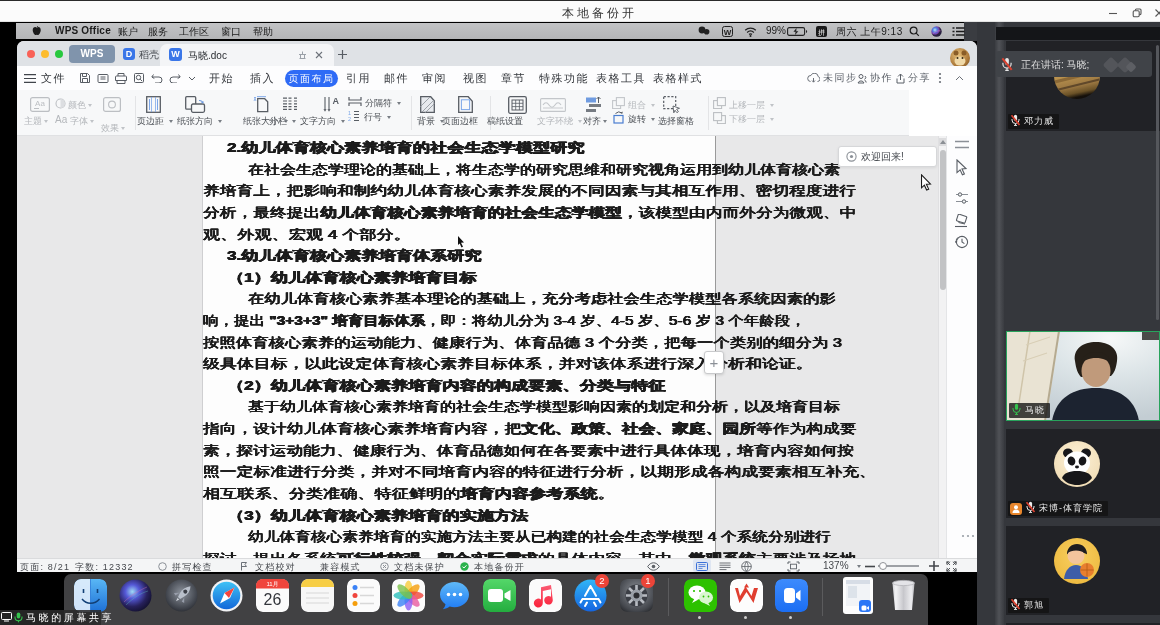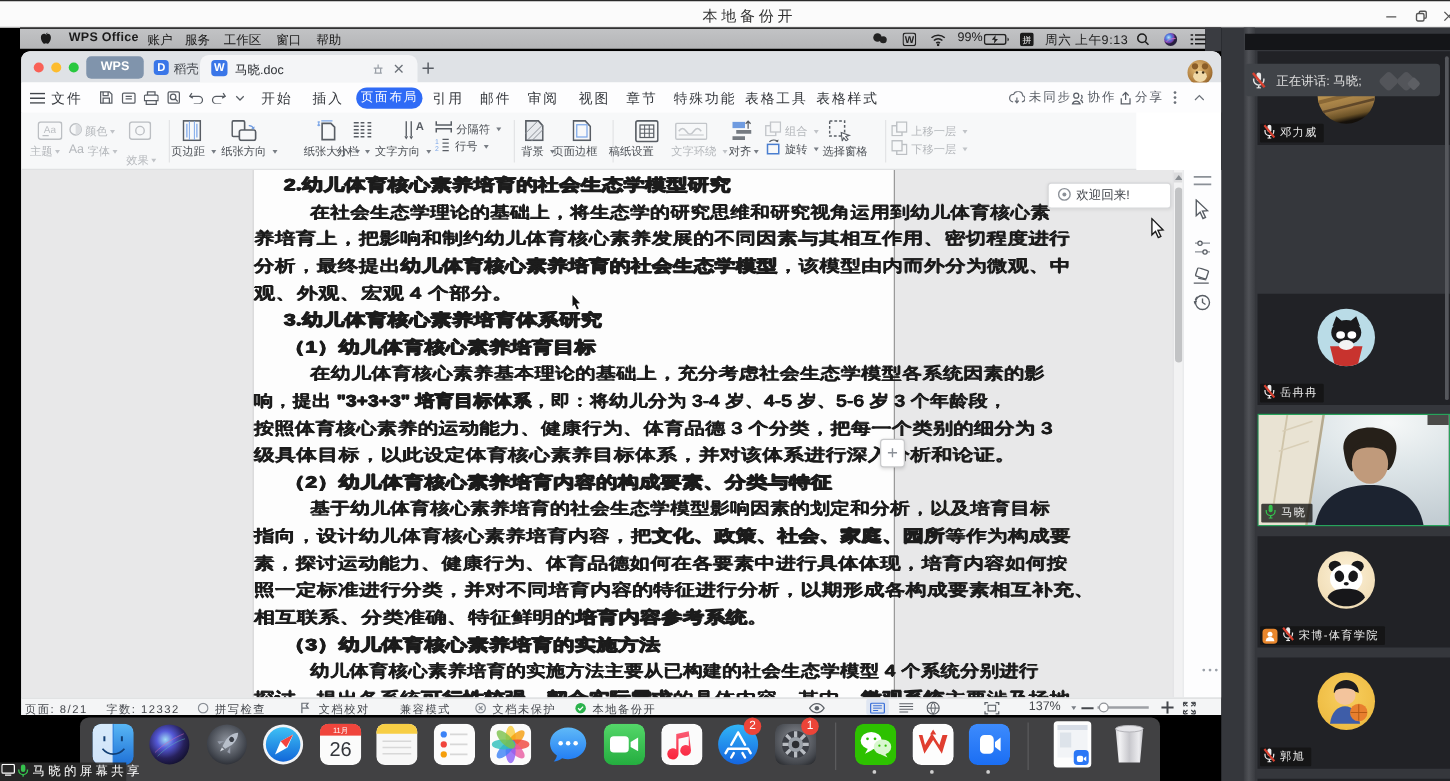--- a/index.html
+++ b/index.html
@@ -392,21 +392,21 @@
       <div style="position:absolute;left:687px;top:215px;width:20px;height:23px;background:#fff;border:1px solid #c9cacc;border-radius:3px;box-shadow:0 1px 3px rgba(0,0,0,.15);color:#8b9097;font-size:15px;text-align:center;line-height:21px">+</div>
       <svg style="position:absolute;left:903px;top:38px" width="12" height="17" viewBox="0 0 13 19">
             <path d="M1.5 1l10 10.2-4.6.3 2.6 5.4-2.3 1-2.5-5.4-3.2 3z" fill="#fff" stroke="#1a1a1a" stroke-width="1.2"></path>
           </svg>
       <svg style="position:absolute;left:440px;top:100px" width="8" height="12" viewBox="0 0 8 12">
             <path d="M1 0l6 6.5-3 .3 2 4-1.5.7-1.8-4L1 9z" fill="#111"></path>
           </svg>
     </div>
     <div id="statusbar">
       <span class="s" style="left:3px">页面: 8/21</span>
-      <span class="s" style="left:68px">字数: 12332</span>
+      <span class="s" style="left:58px">字数: 12332</span>
       <svg class="s" style="left:141px;top:3px" width="9" height="9" viewBox="0 0 9 9">
             <circle cx="4.5" cy="4.5" r="3.8" fill="none" stroke="#8b9097"></circle>
           </svg>
       <span class="s" style="left:155px">拼写检查</span>
       <svg class="s" style="left:223px;top:3px" width="9" height="9" viewBox="0 0 9 9">
             <path d="M1.5 8.5v-8h5l-1.5 2 1.5 2h-5" fill="none" stroke="#6b7078"></path>
           </svg>
       <span class="s" style="left:238px">文档校对</span>
       <span class="s" style="left:303px">兼容模式</span>
       <svg class="s" style="left:363px;top:3px" width="9" height="9" viewBox="0 0 9 9">
@@ -654,47 +654,31 @@
     <div style="position:absolute;left:531px;top:0px;width:14px;height:14px;border-radius:8px;background:#ec4438;color:#fff;font-size:9.5px;text-align:center;line-height:14px">2</div>
     <div style="position:absolute;left:577px;top:0px;width:14px;height:14px;border-radius:8px;background:#ec4438;color:#fff;font-size:9.5px;text-align:center;line-height:14px">1</div>
     <div class="dot" style="left:634px"></div>
     <div class="dot" style="left:680px"></div>
     <div class="dot" style="left:725px"></div>
   </div>
 </div>
 <div id="sidebar">
   <div style="position:absolute;left:18px;top:0;width:9px;height:603px;background:linear-gradient(90deg,#3a3c41,#505257 45%,#3a3c41)"></div>
   <div style="position:absolute;left:19px;top:5px;width:164px;height:13px;background:#141518"></div>
-  <div class="tile" style="top:19px;height:75px">
+  <div class="tile" style="top:19px;height:90px">
     <div class="avatar" style="top:12px;background:linear-gradient(168deg,#d2ab6a 0%,#bb934f 45%,#997641 68%,#6b5227 80%,#16110b 88%,#0a0908 100%)">
           <div style="position:absolute;left:0;top:22px;width:46px;height:2.5px;background:#8a6836;transform:rotate(-14deg)"></div>
           <div style="position:absolute;left:0;top:31px;width:46px;height:2px;background:#60482a;transform:rotate(-14deg)"></div>
         </div>
     <div class="nlab"><svg width="11" height="12" viewBox="0 0 10 12">
             <rect x="3.4" y="0.8" width="3.2" height="6" rx="1.6" fill="#ececec"></rect>
             <path d="M1.5 5v1a3.5 3.5 0 0 0 7 0V5" fill="none" stroke="#ececec"></path>
             <path d="M5 9.7v1.5M3.5 11.4h3" stroke="#ececec"></path>
             <path d="M1 1.2L9 11" stroke="#d8402f" stroke-width="1.7"></path>
           </svg>邓力威</div>
-  </div>
-  <div class="tile" style="top:213px;height:89px">
-    <div class="avatar" style="top:12px;background:#badce7"><svg width="46" height="46" viewBox="0 0 46 46">
-            <path d="M12 14l3-8 6 5zM34 14l-3-8-6 5z" fill="#1a1a1c"></path>
-            <ellipse cx="23" cy="19" rx="12" ry="10" fill="#1a1a1c"></ellipse>
-            <ellipse cx="18.5" cy="21" rx="3.5" ry="3" fill="#fff"></ellipse>
-            <ellipse cx="27.5" cy="21" rx="3.5" ry="3" fill="#fff"></ellipse>
-            <path d="M10 30h26l-4 16H14z" fill="#c8332e"></path>
-            <ellipse cx="23" cy="29" rx="6" ry="4" fill="#f3f3f3"></ellipse>
-          </svg></div>
-    <div class="nlab"><svg width="11" height="12" viewBox="0 0 10 12">
-            <rect x="3.4" y="0.8" width="3.2" height="6" rx="1.6" fill="#ececec"></rect>
-            <path d="M1.5 5v1a3.5 3.5 0 0 0 7 0V5" fill="none" stroke="#ececec"></path>
-            <path d="M5 9.7v1.5M3.5 11.4h3" stroke="#ececec"></path>
-            <path d="M1 1.2L9 11" stroke="#d8402f" stroke-width="1.7"></path>
-          </svg>岳冉冉</div>
   </div>
   <div class="tile" style="top:407px;height:89px">
     <div class="avatar" style="top:12px;background:radial-gradient(circle at 50% 40%,#fdf2d9,#f0dcb4 80%)"><svg width="46" height="46" viewBox="0 0 46 46">
             <ellipse cx="14" cy="12" rx="5" ry="4.5" fill="#17171a"></ellipse>
             <ellipse cx="32" cy="12" rx="5" ry="4.5" fill="#17171a"></ellipse>
             <ellipse cx="23" cy="22" rx="13" ry="11.5" fill="#fff"></ellipse>
             <ellipse cx="17.5" cy="20" rx="3.8" ry="4.6" fill="#17171a" transform="rotate(-15 17.5 20)"></ellipse>
             <ellipse cx="28.5" cy="20" rx="3.8" ry="4.6" fill="#17171a" transform="rotate(15 28.5 20)"></ellipse>
             <ellipse cx="23" cy="26" rx="2" ry="1.4" fill="#17171a"></ellipse>
             <path d="M8 37c2-5 7-7 15-7s13 2 15 7c-4 5-9 7-15 7s-11-2-15-7z" fill="#17171a"></path>

